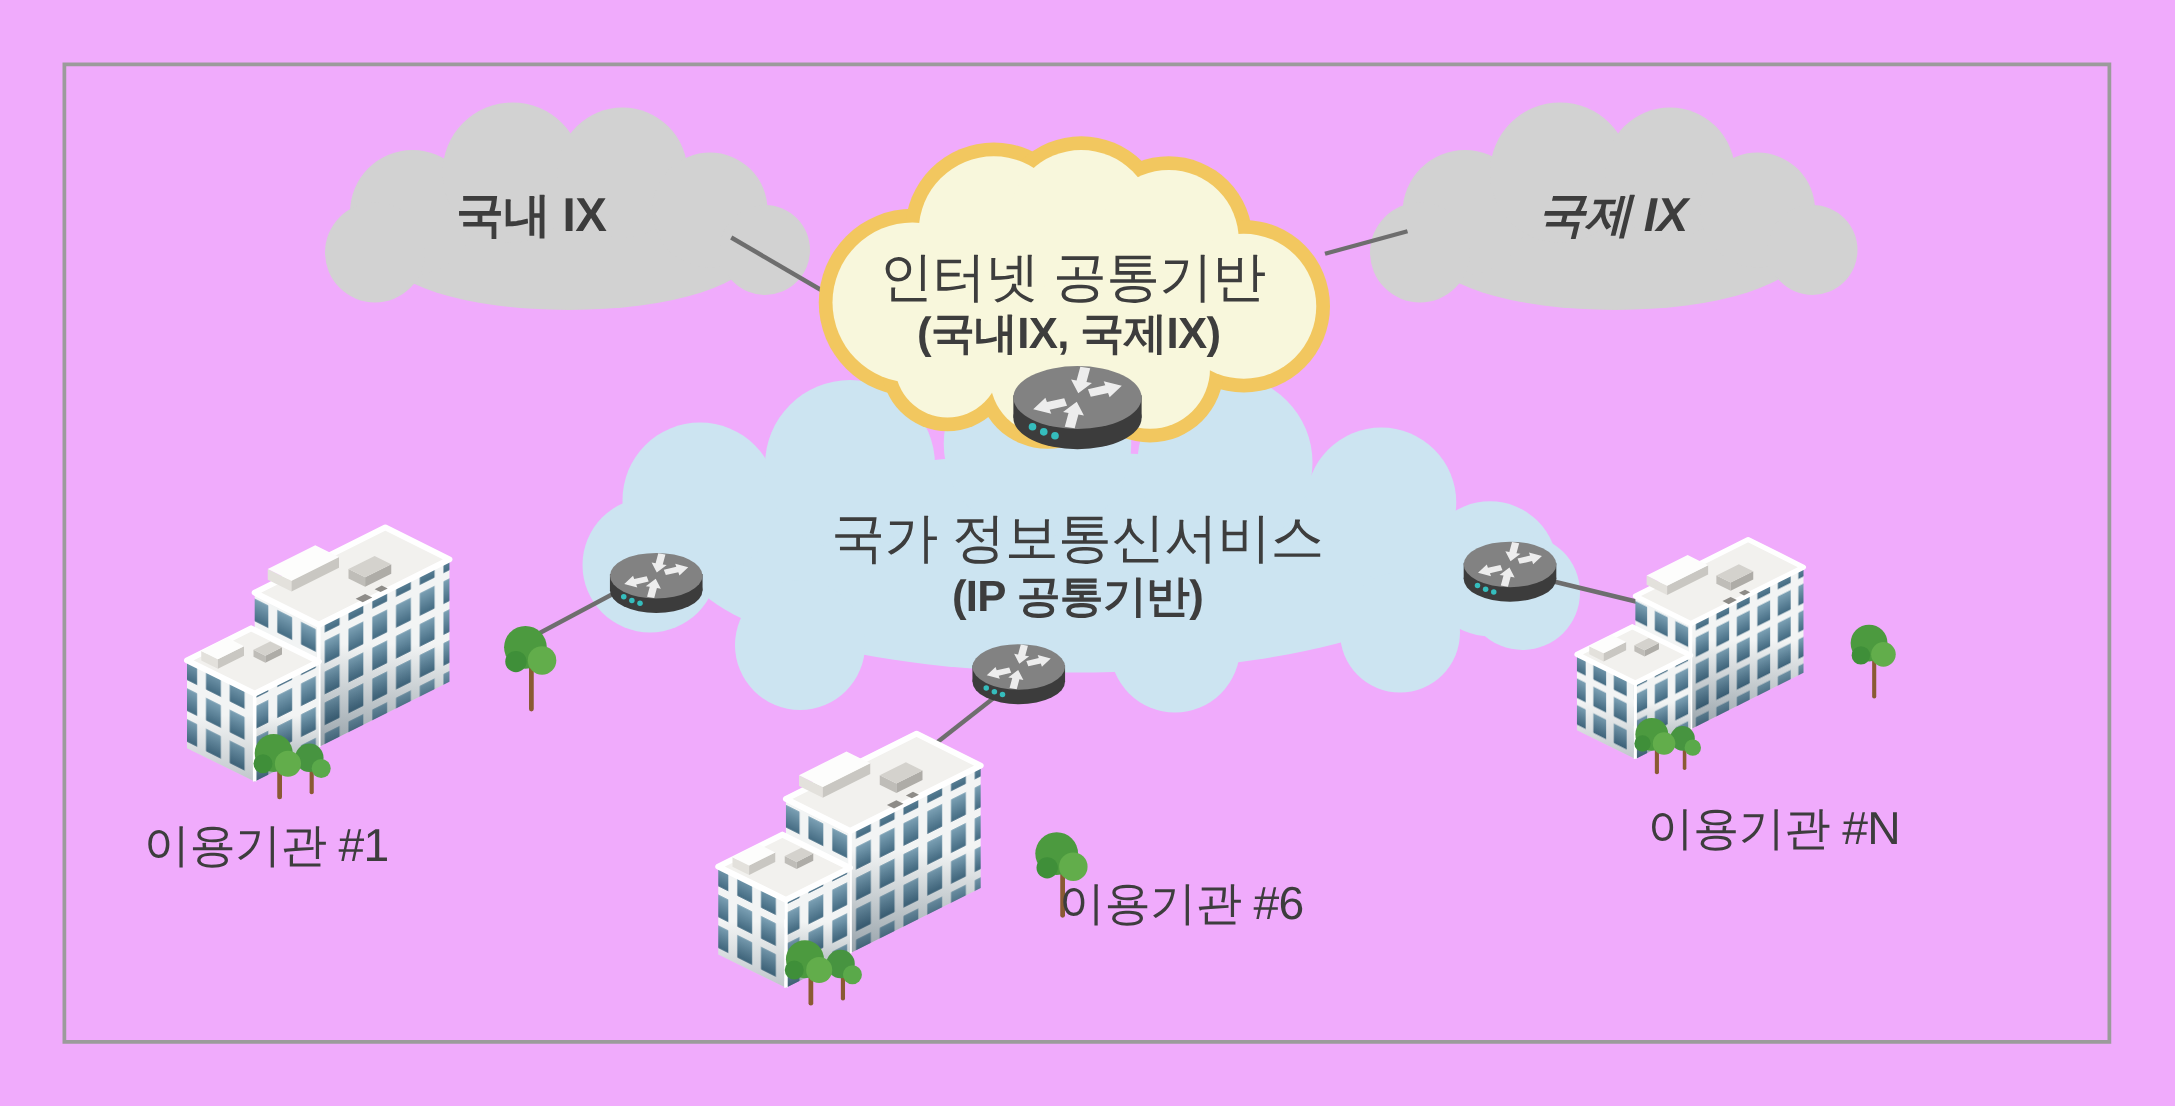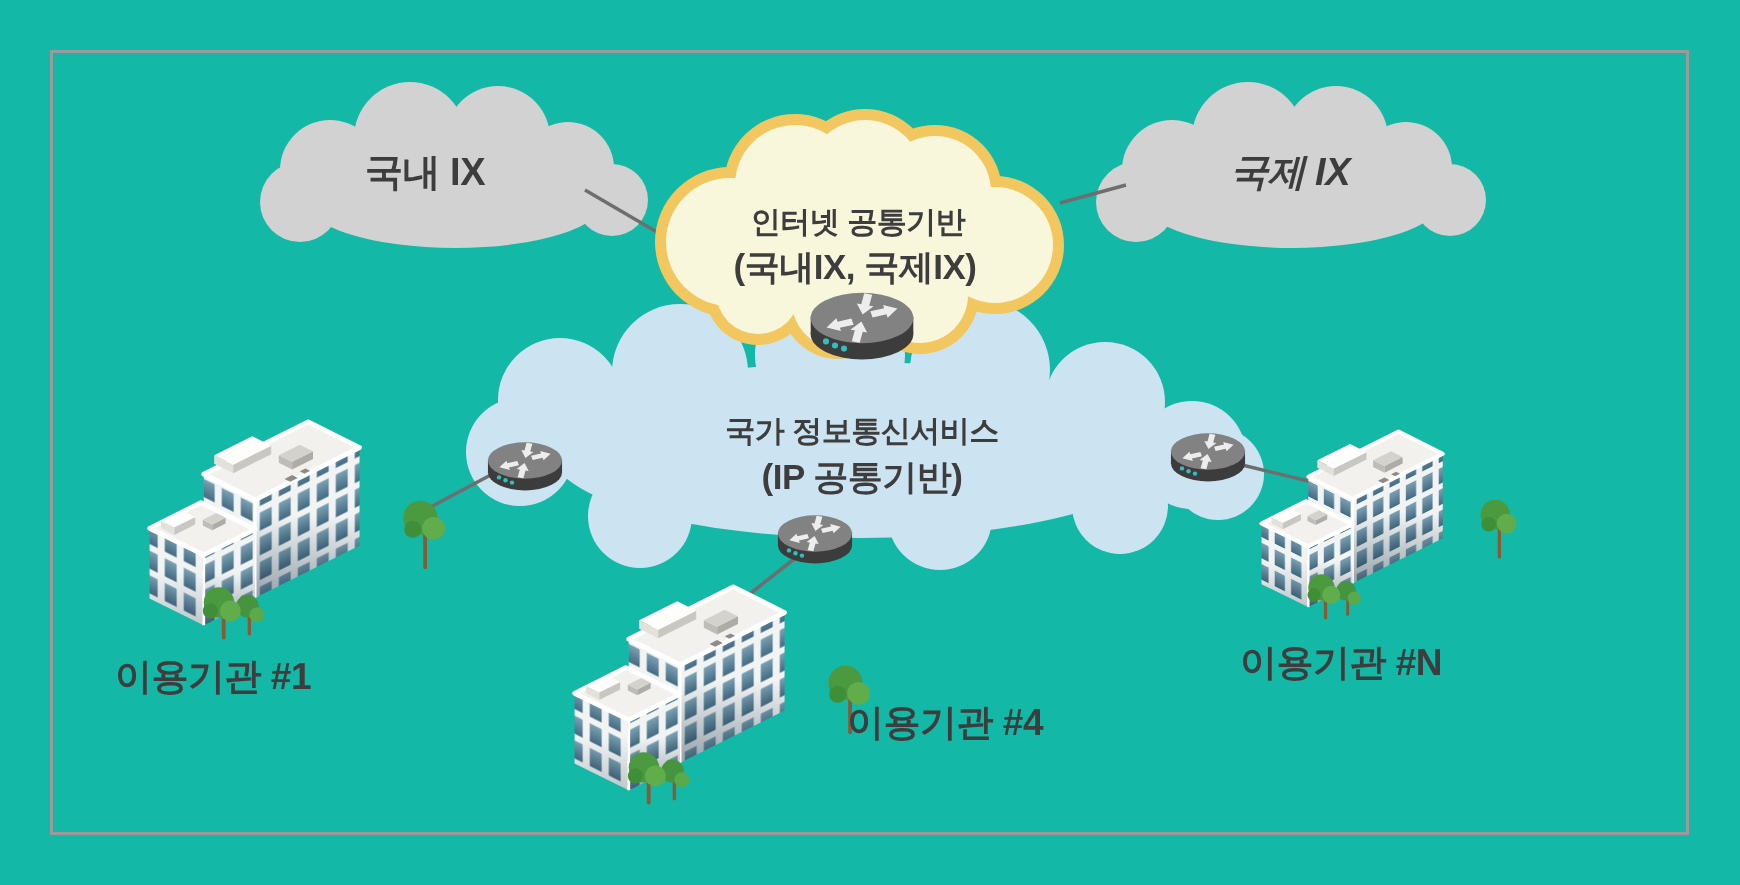--- a/index.html
+++ b/index.html
@@ -1,32 +1,32 @@
 <!DOCTYPE html>
 <html><head>
 <meta charset="utf-8">
 <style>
   html,body{margin:0;padding:0;background:#ffffff;}
   .canvas{
-    position:relative;width:1740px;height:885px;background:#14b8a6;overflow:hidden;
+    position:relative;width:1740px;height:885px;background:#f0abfc;overflow:hidden;
     font-family:"Liberation Sans", sans-serif;color:#3d3d3d;
   }
   .frame{
     position:absolute;left:50px;top:50px;width:1639px;height:785px;
     border:3px solid #9b9b9b;box-sizing:border-box;background:transparent;
   }
   svg.scene{position:absolute;left:0;top:0;width:1740px;height:885px;}
   .lbl{
     position:absolute;transform:translate(-50%,-50%);white-space:nowrap;
     color:#3d3d3d;letter-spacing:-0.5px;text-align:center;
   }
   .lbl-gray-cloud{font-size:38px;font-weight:600;}
-  .lbl-cloud-title{font-size:30px;font-weight:700;}
+  .lbl-cloud-title{font-size:43px;font-weight:400;}
   .lbl-cloud-sub{font-size:35px;font-weight:700;}
-  .lbl-org{font-size:37px;font-weight:700;}
+  .lbl-org{font-size:37px;font-weight:400;}
 </style>
 </head>
 <body>
 
 <div class="canvas">
   <div class="frame"></div>
 
   <svg class="scene" viewBox="0 0 1740 885" aria-hidden="true">
     <defs>
 
@@ -209,15 +209,15 @@
   <div class="lbl lbl-gray-cloud" style="left:425px;top:172px;">국내 IX</div>
   <div class="lbl lbl-gray-cloud" style="left:1290px;top:172px;font-style:italic;">국제 IX</div>
 
   <div class="lbl lbl-cloud-title" style="left:858px;top:222px;">인터넷 공통기반</div>
   <div class="lbl lbl-cloud-title" style="left:862px;top:431px;">국가 정보통신서비스</div>
 
   <div class="lbl lbl-cloud-sub" style="left:855px;top:267px;">(국내IX, 국제IX)</div>
   <div class="lbl lbl-cloud-sub" style="left:862px;top:477px;">(IP 공통기반)</div>
 
   <div class="lbl lbl-org" style="left:213px;top:677px;">이용기관 #1</div>
-  <div class="lbl lbl-org" style="left:945px;top:723px;">이용기관 #4</div>
-  <div class="lbl lbl-org" style="left:1341px;top:663px;">이용기관 #N</div>
+  <div class="lbl lbl-org" style="left:945px;top:723px;">이용기관 #6</div>
+  <div class="lbl lbl-org" style="left:1419px;top:663px;">이용기관 #N</div>
 </div>
 
 </body></html>

